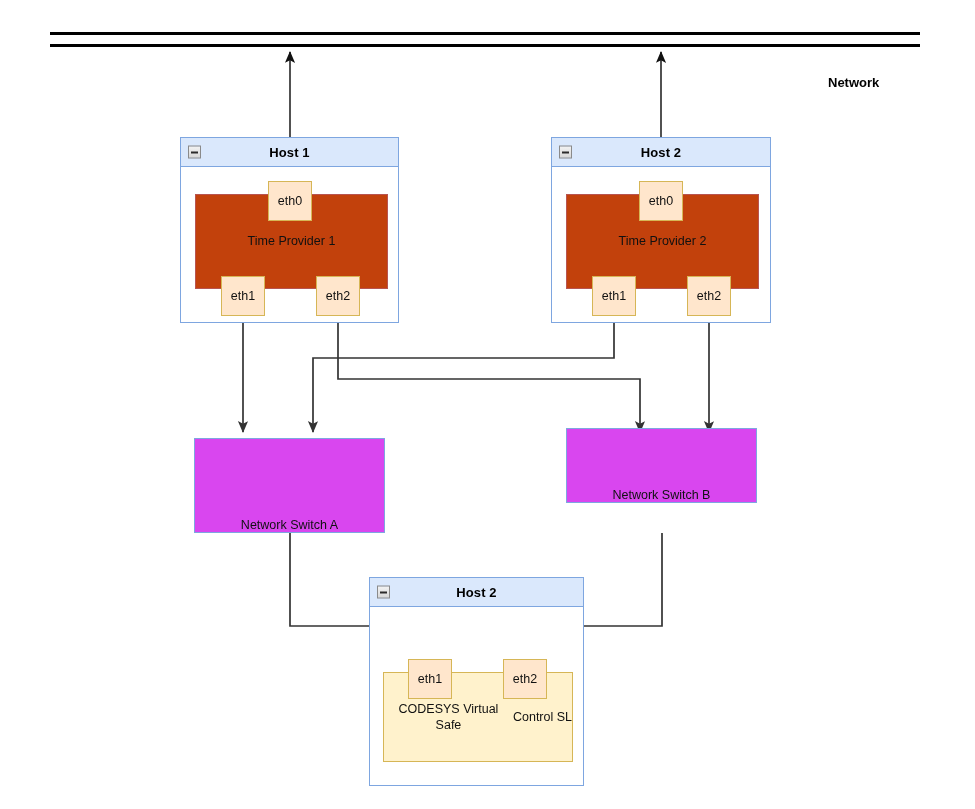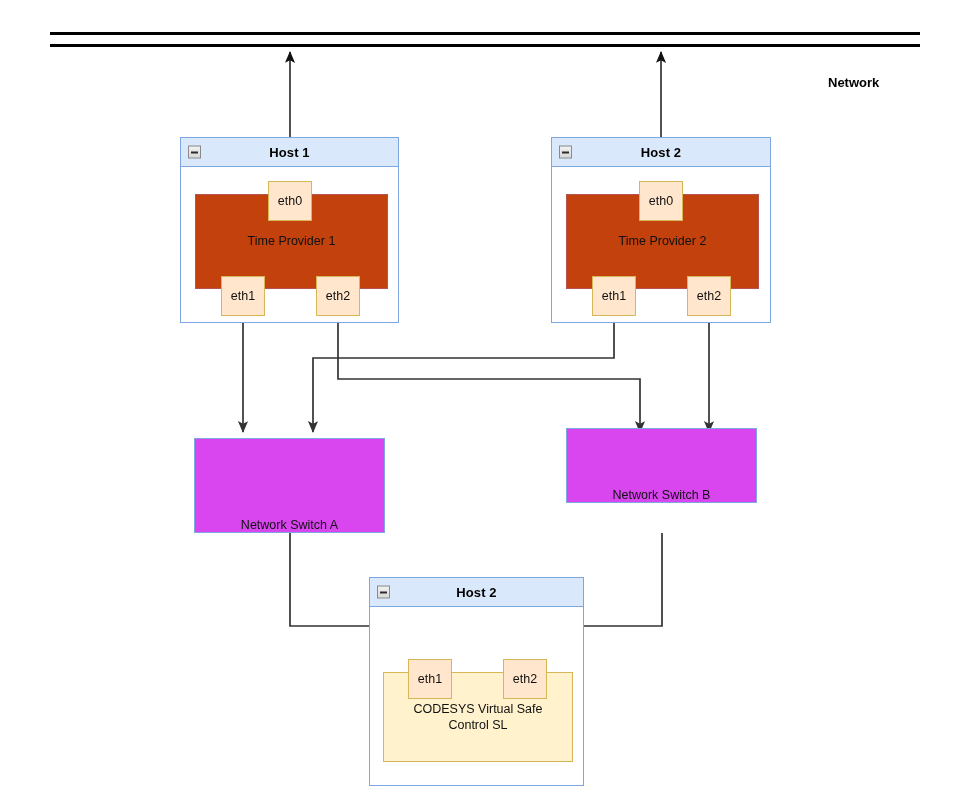--- a/index.html
+++ b/index.html
@@ -232,21 +232,21 @@
     <span>Network Switch B</span>
   </div>
 
   <div class="host" style="left:369px; top:577px; width:215px; height:209px;">
     <div class="host-header">
       <span class="collapse-icon"></span>
       <span class="host-title">Host 2</span>
     </div>
     <div class="host-body"></div>
   </div>
-  <div class="inner-box yellow" style="left:383px; top:672px; width:190px; height:90px; flex-direction:column;">
+  <div class="inner-box yellow" style="left:383px; top:672px; width:190px; height:90px; flex-direction:row;">
     <span>CODESYS Virtual Safe</span>
     <span>Control SL</span>
   </div>
   <div class="port" style="left:408px; top:659px;">
     <span>eth1</span>
   </div>
   <div class="port" style="left:503px; top:659px;">
     <span>eth2</span>
   </div>
 

